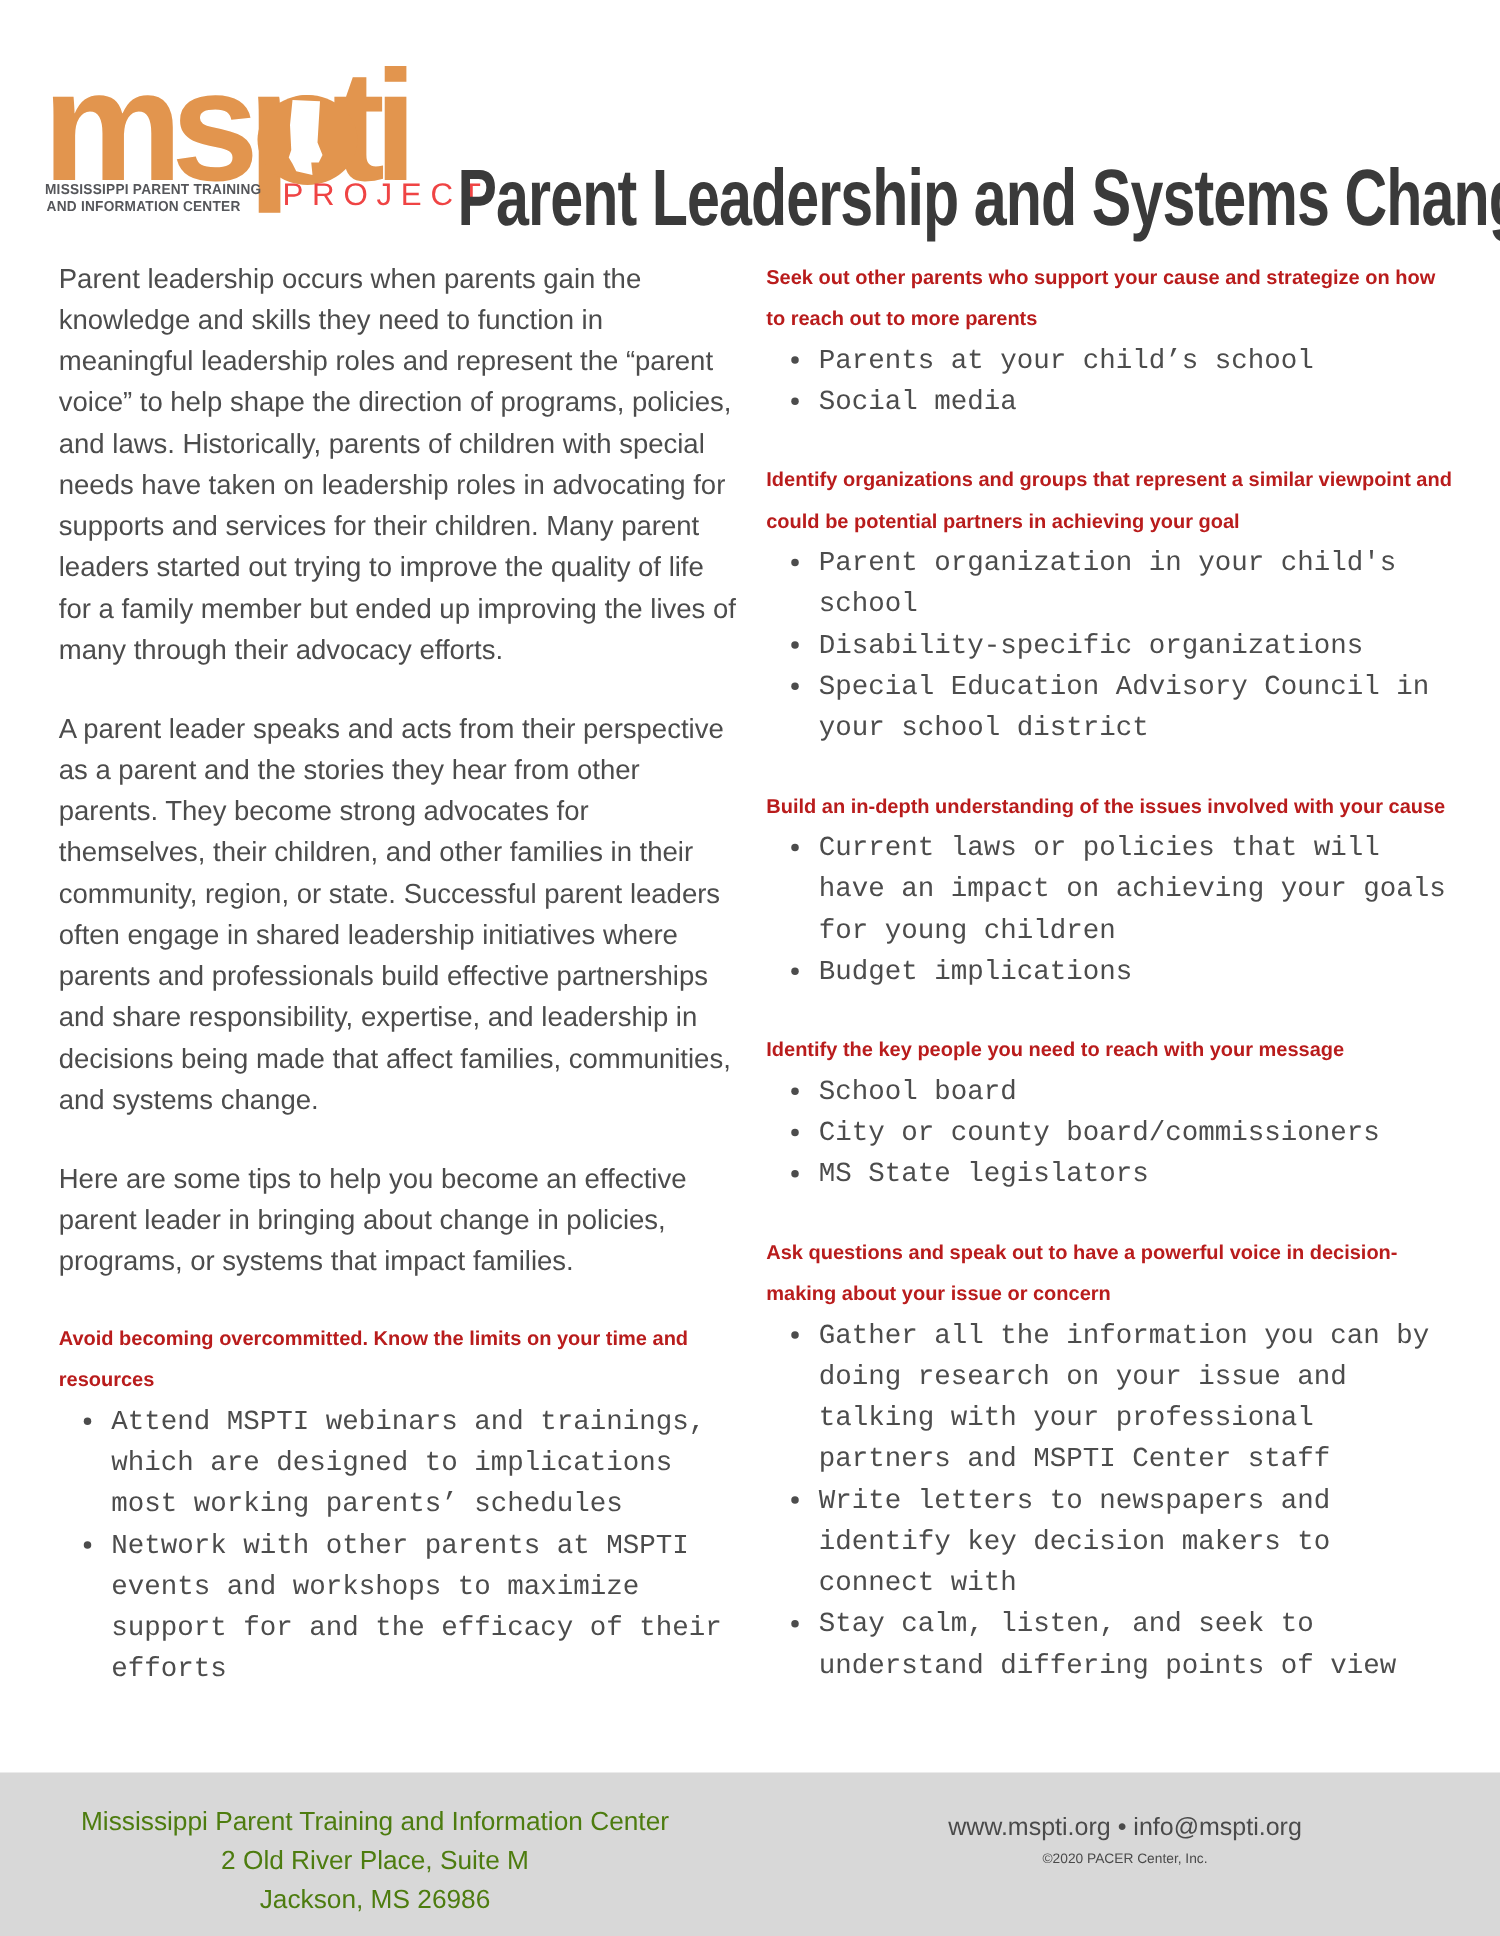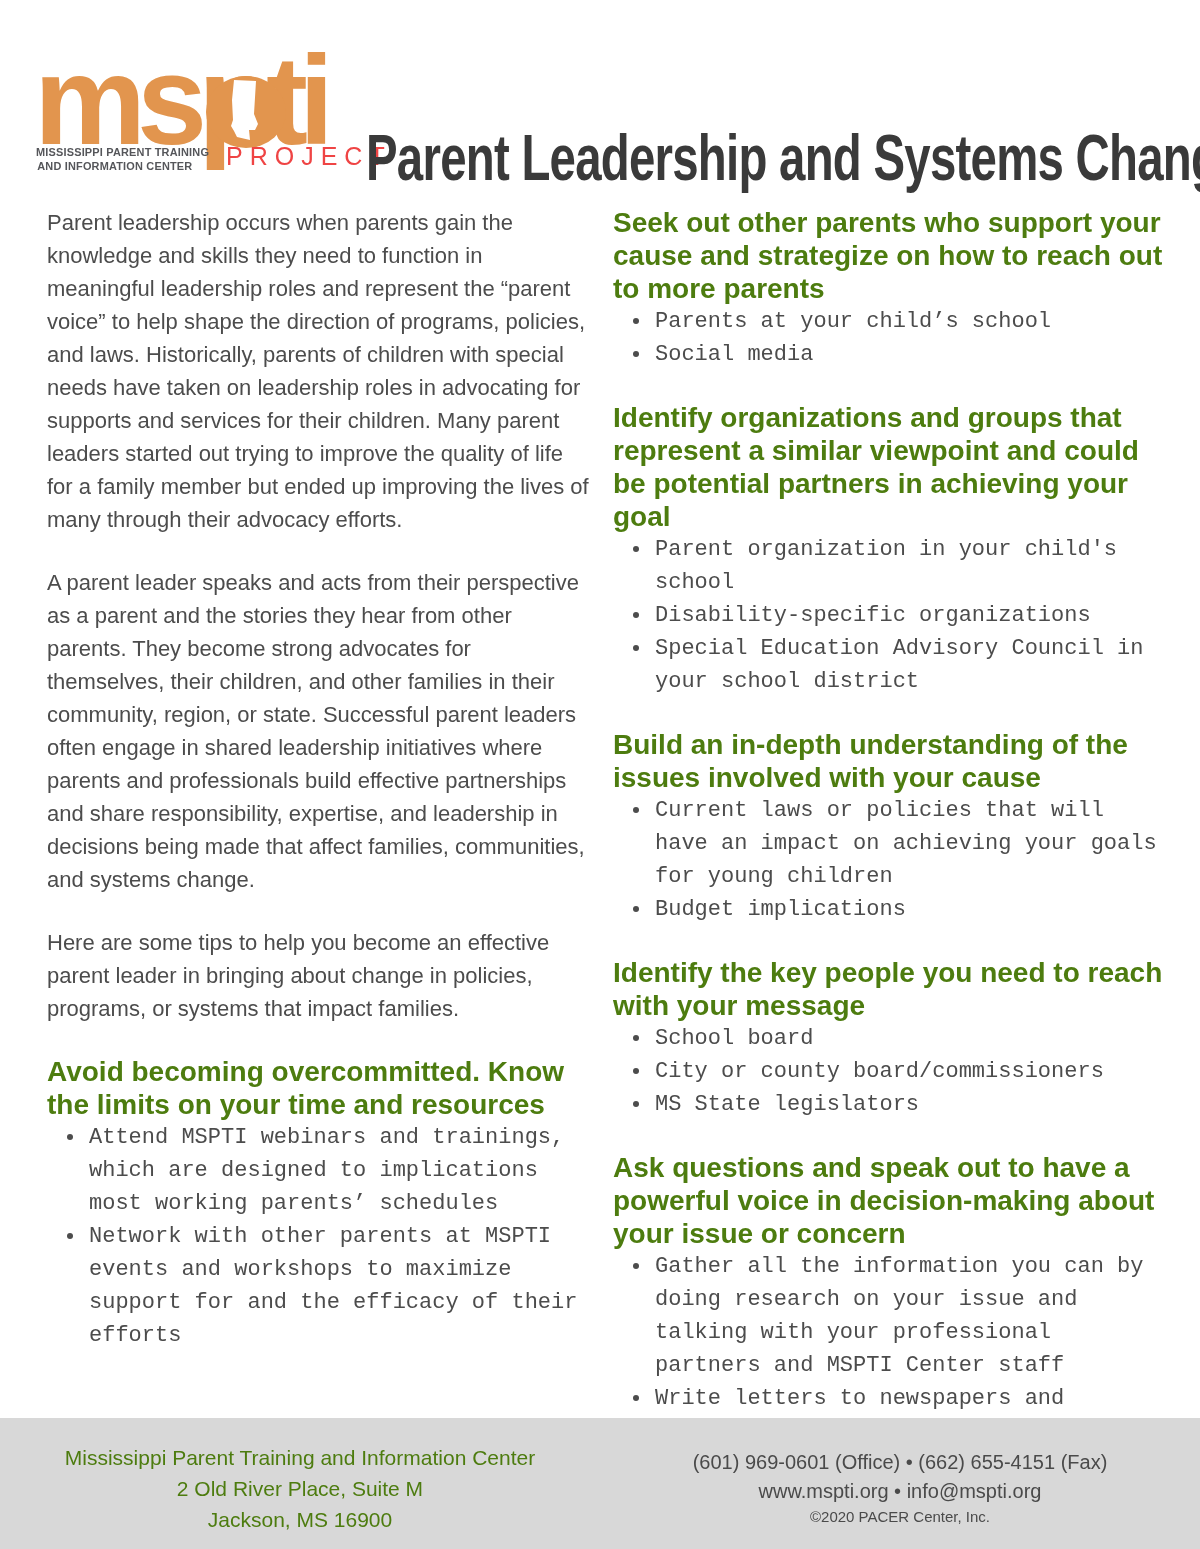--- a/index.html
+++ b/index.html
@@ -86,24 +86,24 @@
     font-size: 22px;
     line-height: 33px;
   }
   .col-left  { left: 47px;  width: 543px; }
   .col-right { left: 613px; width: 552px; }
 
   .col p { margin: 0 0 30px 0; }
   .section { margin-bottom: 30px; }
   .section h3 {
     margin: 0;
-    font-size: 28px;
+    font-size: 16px;
     line-height: 33px;
     font-weight: 700;
-    color: #4d7c0f;
+    color: #b91c1c;
   }
   .col ul {
     margin: 0;
     padding-left: 39px;
     font-family: Liberation Mono, monospace;
   }
   .col li { padding-left: 3px; }
 
   
   .footer {
@@ -127,21 +127,21 @@
   .footer-contact {
     position: absolute;
     left: 635px;
     top: 30px;
     width: 530px;
     text-align: center;
     color: #4a4a4a;
   }
   .footer-contact .line1 { font-size: 20px; line-height: 29px; }
   .footer-contact .line2 { font-size: 20px; line-height: 29px; }
-  .footer-contact .line3 { font-size: 15px; line-height: 21px; }
+  .footer-contact .line3 { font-size: 11px; line-height: 21px; }
 </style>
 </head>
 <body>
 
 <div class="page">
 
   <div>
     <div class="logo-wordmark">mspti</div>
     <div class="p-bowl-fill"></div>
     <svg class="ms-state" viewBox="0 0 30 60" xmlns="http://www.w3.org/2000/svg">
@@ -206,22 +206,21 @@
         <li>Write letters to newspapers and identify key decision makers to connect with</li>
         <li>Stay calm, listen, and seek to understand differing points of view</li>
       </ul>
     </div>
   </div>
 
   <div class="footer">
     <div class="footer-address">
       <div>Mississippi Parent Training and Information Center</div>
       <div>2 Old River Place, Suite M</div>
-      <div>Jackson, MS 16900</div>
+      <div>Jackson, MS 26986</div>
     </div>
     <div class="footer-contact">
-      <div class="line1">(601) 969-0601  (Office) • (662) 655-4151 (Fax)</div>
       <div class="line2">www.mspti.org  •  info@mspti.org</div>
       <div class="line3">©2020 PACER Center, Inc.</div>
     </div>
   </div>
 
 </div>
 
 </body></html>

